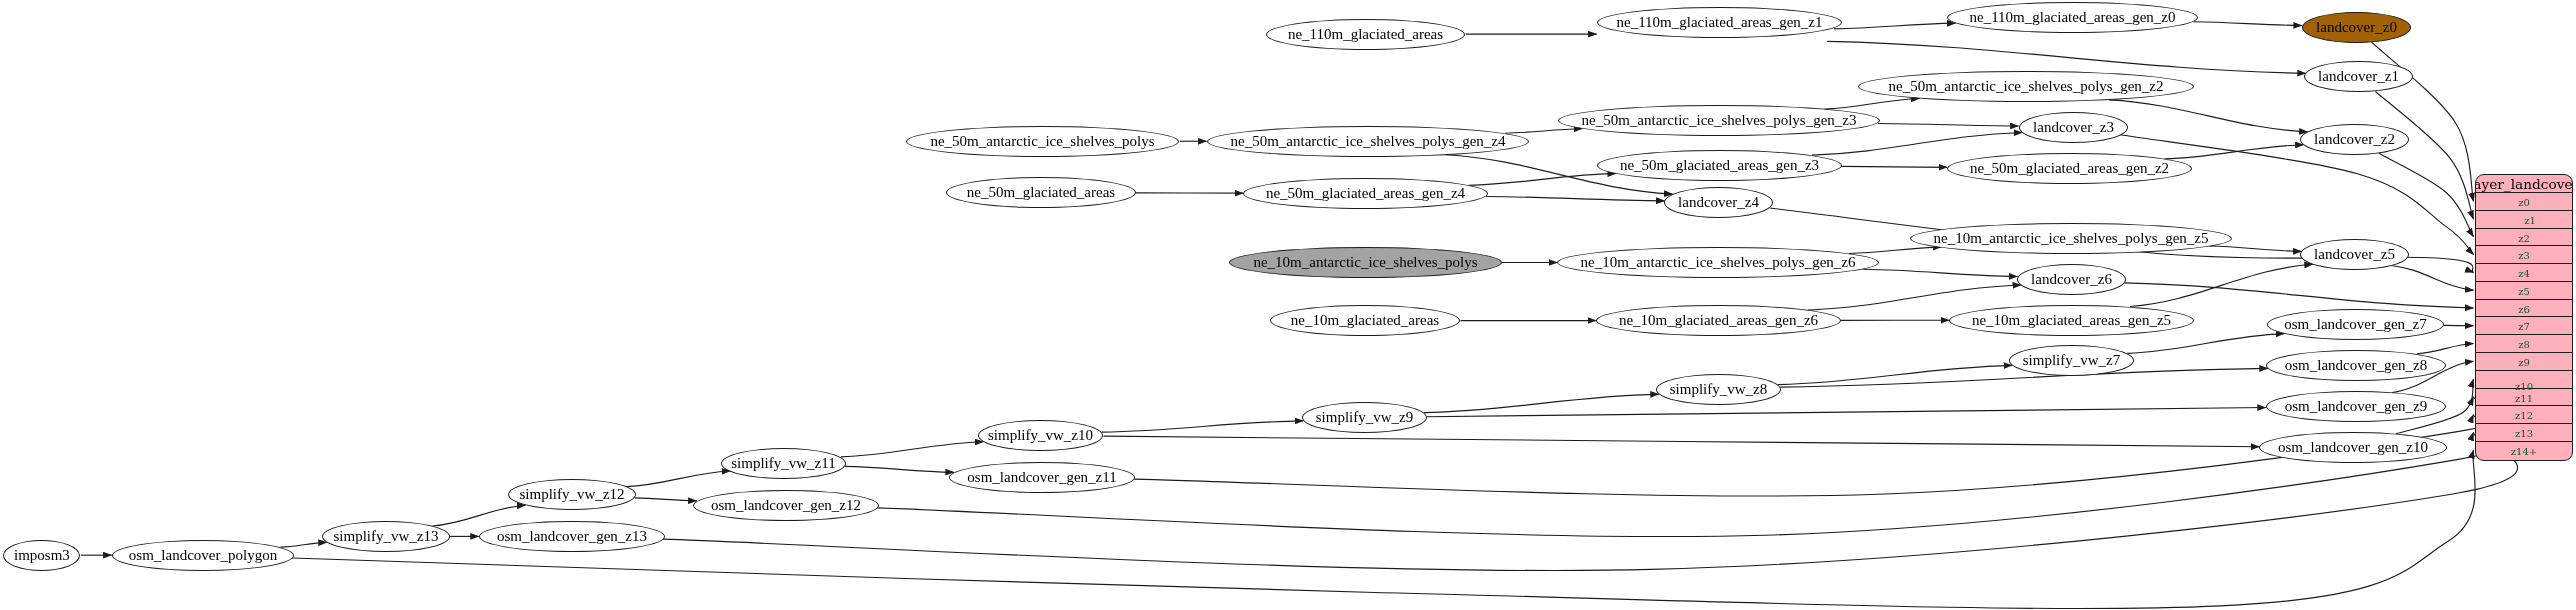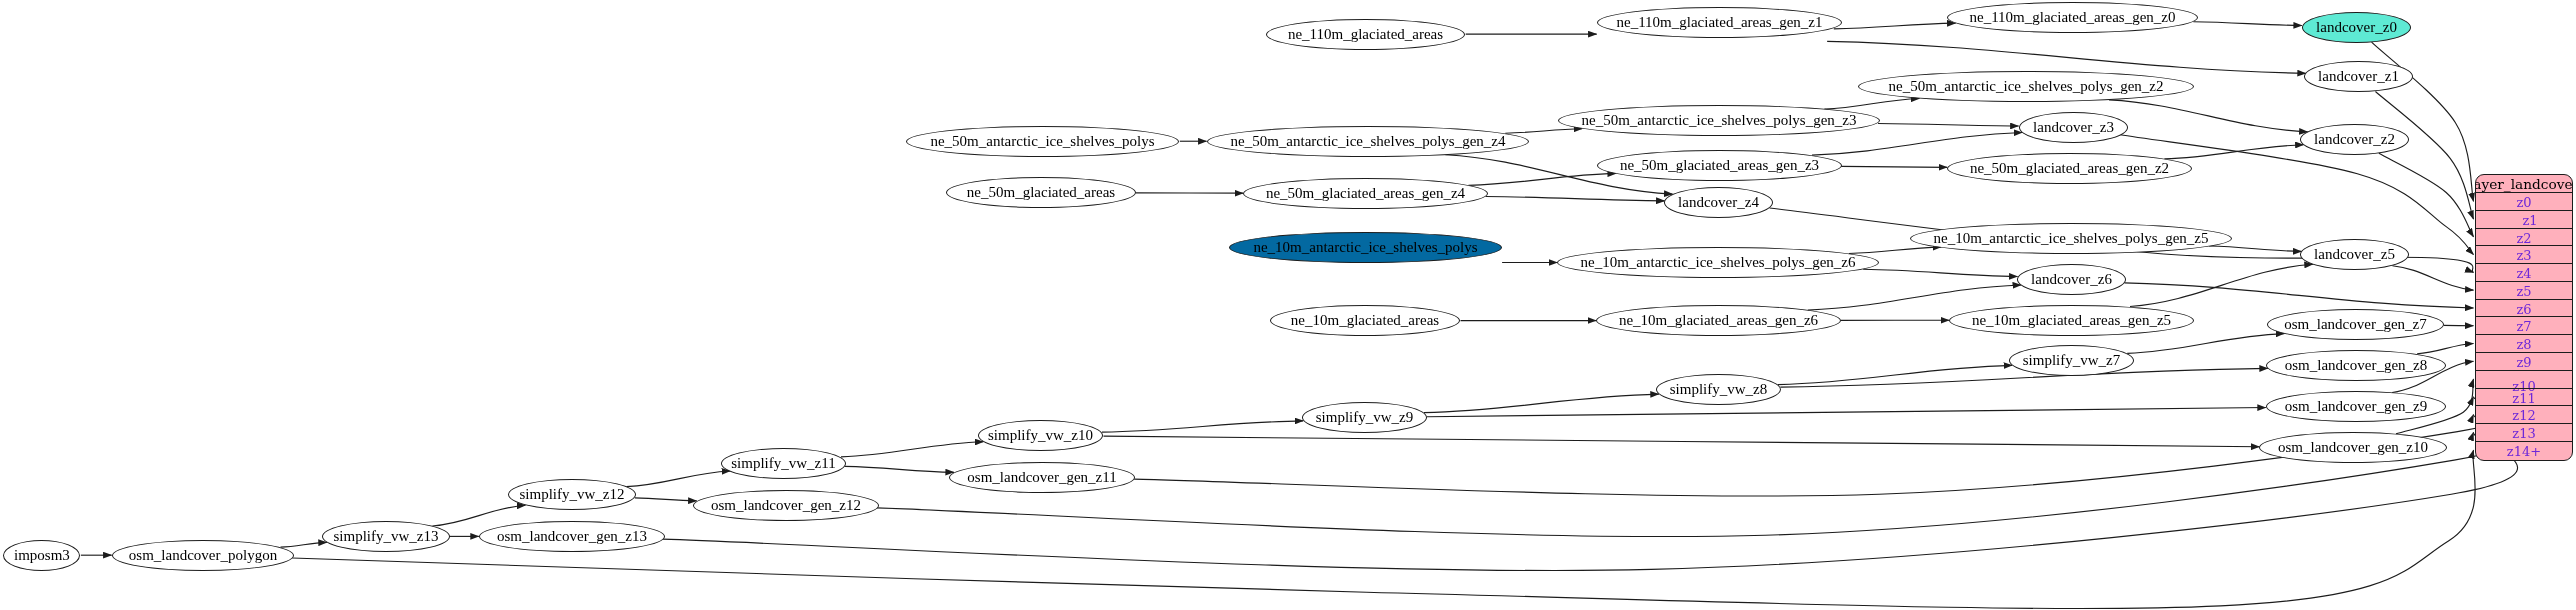--- a/index.html
+++ b/index.html
@@ -8,21 +8,21 @@
   .edge-layer{position:absolute;left:0;top:0;width:2576px;height:611px;}
   .edge-layer path.edge{fill:none;stroke:#1c1c1c;stroke-width:2;}
   .node{position:absolute;box-sizing:border-box;border:1.1px solid #1c1c1c;border-radius:50%;
         background:#ffffff;display:flex;align-items:center;justify-content:center;
         font-size:15px;color:#000;white-space:nowrap;}
   .gv-table{position:absolute;box-sizing:border-box;border:1.1px solid #1c1c1c;border-radius:9px;
             overflow:hidden;font-family:"DejaVu Serif","Liberation Serif",serif;}
   .gv-title{position:absolute;left:0;right:0;display:flex;align-items:center;justify-content:center;
             font-size:13.7px;color:#000;}
   .gv-row{position:absolute;left:0;right:0;box-sizing:border-box;border-top:1.1px solid #1c1c1c;
-          display:flex;align-items:center;justify-content:center;font-size:13px;color:#6d28d9;}
+          display:flex;align-items:center;justify-content:center;font-size:10px;color:#14532d;}
 </style>
 </head>
 <body>
 
 <div class="canvas">
   <svg class="edge-layer" id="edge-svg" width="2576" height="611" viewBox="0 0 4524 1073">
     <defs>
       <marker id="arrow" viewBox="0 0 16 12" refX="15" refY="6" markerWidth="16" markerHeight="12" markerUnits="userSpaceOnUse" orient="auto">
         <path d="M0,0 L16,6 L0,12 z" fill="#1c1c1c"></path>
       </marker>
@@ -88,21 +88,21 @@
   <div id="nodes">
       <div class="node" style="left: 1266px; top: 19px; width: 199px; height: 31px; background: rgb(255, 255, 255); border-color: rgb(28, 28, 28);">
         <span>ne_110m_glaciated_areas</span>
       </div>
       <div class="node" style="left: 1597px; top: 7px; width: 245px; height: 31px; background: rgb(255, 255, 255); border-color: rgb(28, 28, 28);">
         <span>ne_110m_glaciated_areas_gen_z1</span>
       </div>
       <div class="node" style="left: 1947px; top: 2.3px; width: 251px; height: 31px; background: rgb(255, 255, 255); border-color: rgb(28, 28, 28);">
         <span>ne_110m_glaciated_areas_gen_z0</span>
       </div>
-      <div class="node" style="left: 2302px; top: 12px; width: 109px; height: 31px; background: #5eead4; border-color: rgb(28, 28, 28);">
+      <div class="node" style="left: 2302px; top: 12px; width: 109px; height: 31px; background: #a16207; border-color: rgb(28, 28, 28);">
         <span>landcover_z0</span>
       </div>
       <div class="node" style="left: 2304px; top: 61px; width: 109px; height: 31px; background: rgb(255, 255, 255); border-color: rgb(28, 28, 28);">
         <span>landcover_z1</span>
       </div>
       <div class="node" style="left: 906px; top: 126px; width: 273px; height: 31px; background: rgb(255, 255, 255); border-color: rgb(28, 28, 28);">
         <span>ne_50m_antarctic_ice_shelves_polys</span>
       </div>
       <div class="node" style="left: 1207px; top: 126px; width: 322px; height: 31px; background: rgb(255, 255, 255); border-color: rgb(28, 28, 28);">
         <span>ne_50m_antarctic_ice_shelves_polys_gen_z4</span>
@@ -127,21 +127,21 @@
       </div>
       <div class="node" style="left: 2300px; top: 124px; width: 109px; height: 31px; background: rgb(255, 255, 255); border-color: rgb(28, 28, 28);">
         <span>landcover_z2</span>
       </div>
       <div class="node" style="left: 2019px; top: 112px; width: 109px; height: 31px; background: rgb(255, 255, 255); border-color: rgb(28, 28, 28);">
         <span>landcover_z3</span>
       </div>
       <div class="node" style="left: 1664px; top: 187px; width: 109px; height: 31px; background: rgb(255, 255, 255); border-color: rgb(28, 28, 28);">
         <span>landcover_z4</span>
       </div>
-      <div class="node" style="left: 1229px; top: 232px; width: 273px; height: 31px; background: #0369a1; border-color: rgb(28, 28, 28);">
+      <div class="node" style="left: 1229px; top: 247px; width: 273px; height: 31px; background: #a3a3a3; border-color: rgb(28, 28, 28);">
         <span>ne_10m_antarctic_ice_shelves_polys</span>
       </div>
       <div class="node" style="left: 1557px; top: 247px; width: 322px; height: 31px; background: rgb(255, 255, 255); border-color: rgb(28, 28, 28);">
         <span>ne_10m_antarctic_ice_shelves_polys_gen_z6</span>
       </div>
       <div class="node" style="left: 1910px; top: 223px; width: 322px; height: 31px; background: rgb(255, 255, 255); border-color: rgb(28, 28, 28);">
         <span>ne_10m_antarctic_ice_shelves_polys_gen_z5</span>
       </div>
       <div class="node" style="left: 2300px; top: 239px; width: 109px; height: 31px; background: rgb(255, 255, 255); border-color: rgb(28, 28, 28);">
         <span>landcover_z5</span>

